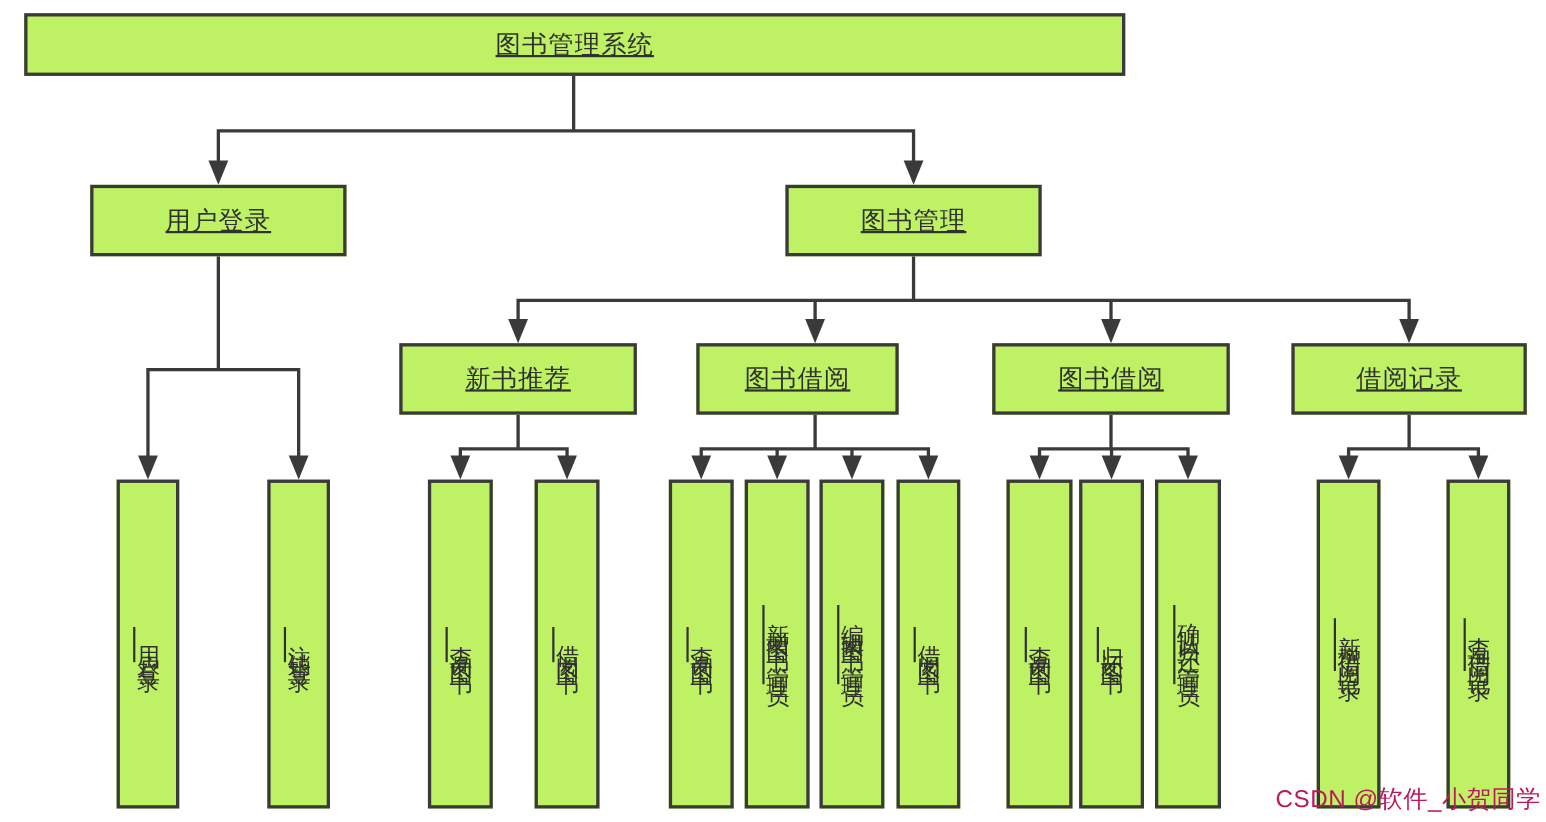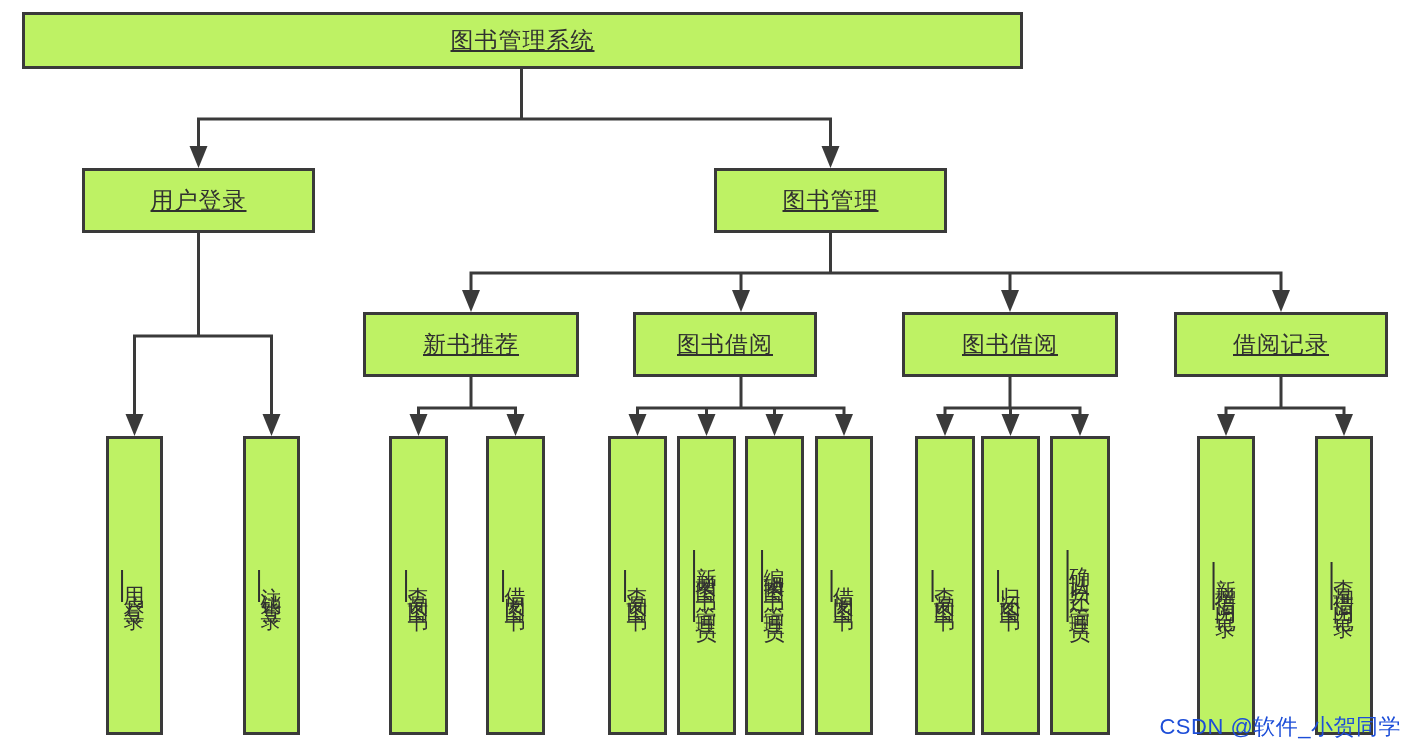--- a/index.html
+++ b/index.html
@@ -39,21 +39,21 @@
     position: absolute;
     left: 0; top: 0;
     width: 1405px; height: 747px;
     z-index: 1;
   }
   .watermark {
     position: absolute;
     top: 712px;
     right: 4px;
     font-size: 22px;
-    color: #1d4ed8;
+    color: #be185d;
     letter-spacing: 0.5px;
     z-index: 5;
     white-space: nowrap;
   }
 </style>
 </head>
 <body>
 
 <div class="canvas">
 

